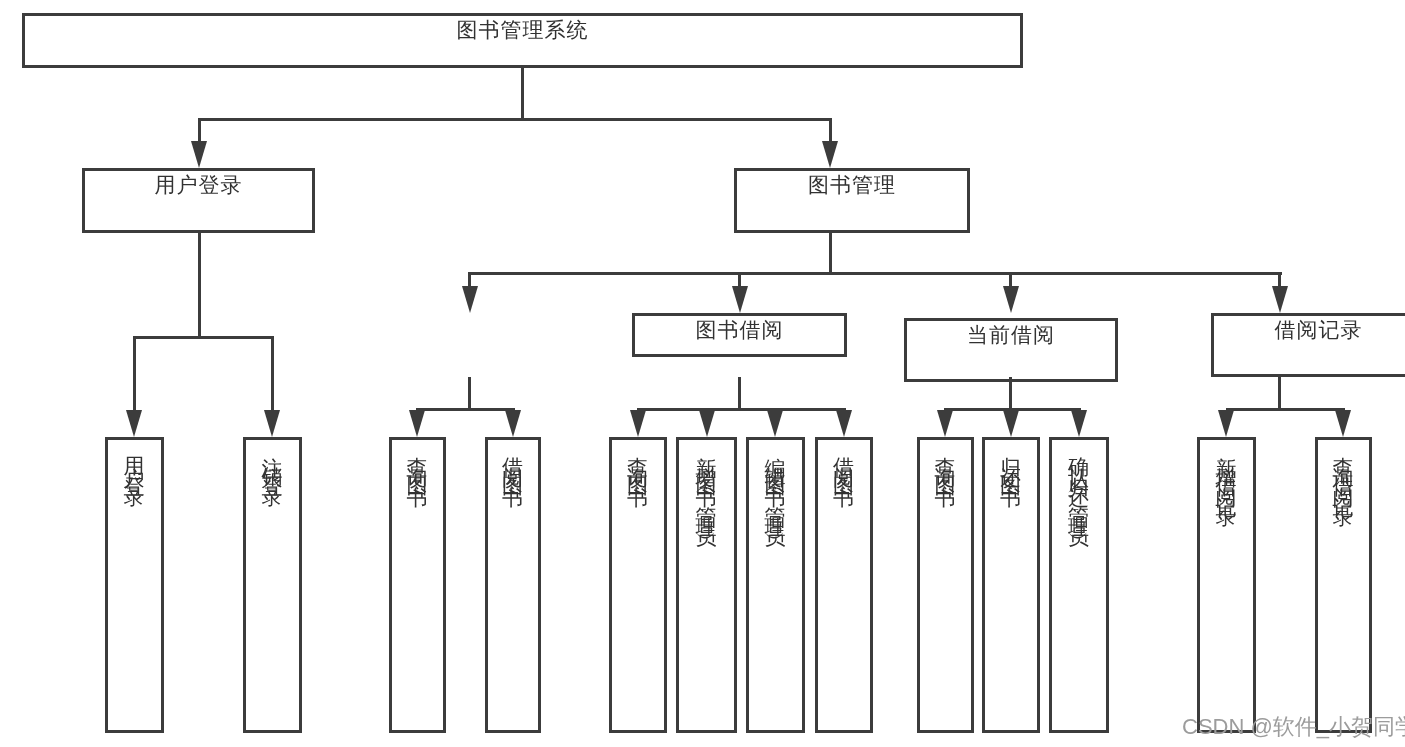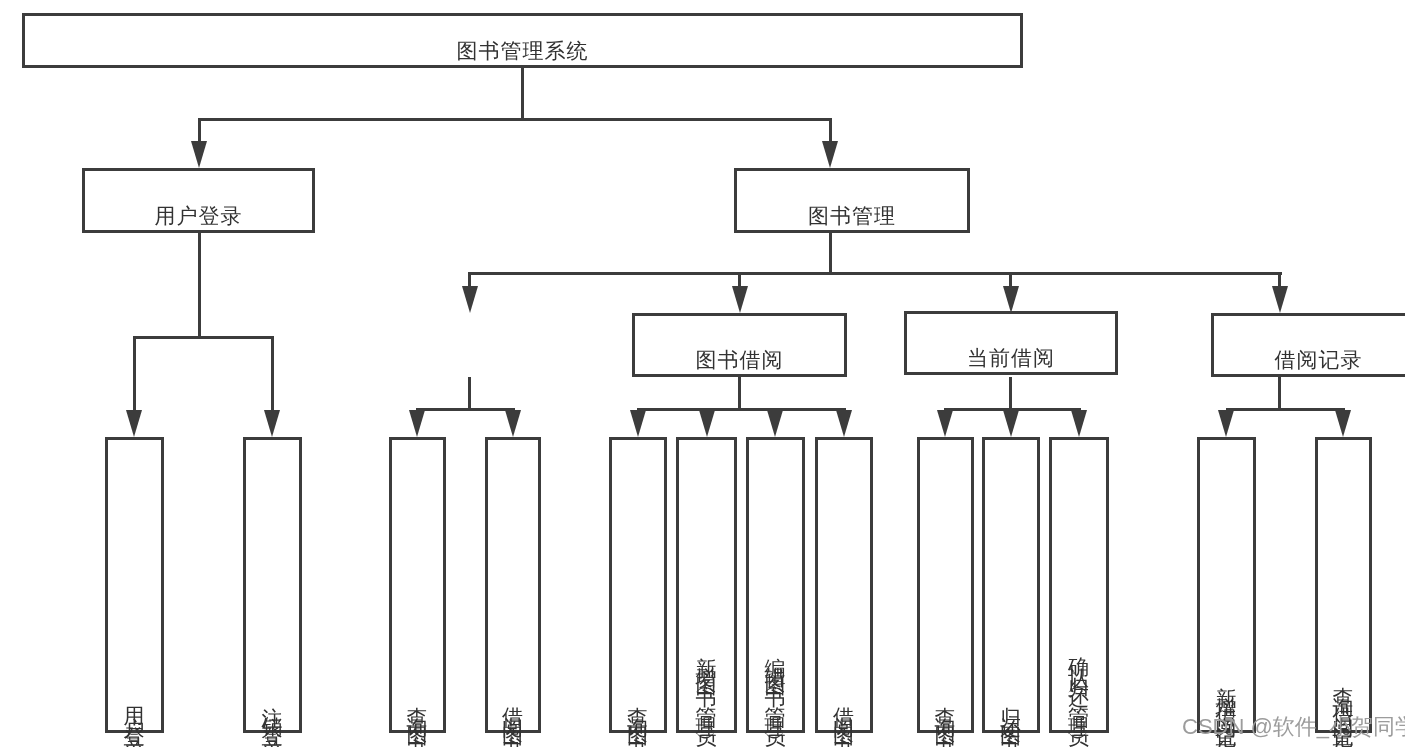--- a/index.html
+++ b/index.html
@@ -14,21 +14,21 @@
     width:1405px;height:747px;
     background:var(--bg-color);
     font-family:"Liberation Sans", sans-serif;
     overflow:hidden;
   }
   .box{
     position:absolute;
     box-sizing:border-box;
     border:3px solid var(--line-color);
     background:var(--bg-color);
-    display:flex;align-items:flex-end;justify-content:center;
+    display:flex;align-items:flex-start;justify-content:center;
     color:var(--text-color);
     font-size:21px;
     letter-spacing:1px;
   }
   .leaf .vtext{
     writing-mode:vertical-rl;
     text-orientation:mixed;
     letter-spacing:10px;
     line-height:1;
   }
@@ -82,24 +82,24 @@
   <div class="hline" style="left:469px;top:272px;width:813px;"></div>
   <div class="vline" style="left:468px;top:272px;height:16px;"></div>
   <div class="arrow" style="left:462px;top:286px;"></div>
   <div class="vline" style="left:738px;top:272px;height:16px;"></div>
   <div class="arrow" style="left:732px;top:286px;"></div>
   <div class="vline" style="left:1009px;top:272px;height:16px;"></div>
   <div class="arrow" style="left:1003px;top:286px;"></div>
   <div class="vline" style="left:1278px;top:272px;height:16px;"></div>
   <div class="arrow" style="left:1272px;top:286px;"></div>
 
-  <div class="box" style="left:632px;top:313px;width:215px;height:64px;">
+  <div class="box" style="left:632px;top:313px;width:215px;height:44px;">
     <span>图书借阅</span>
   </div>
-  <div class="box" style="left:904px;top:311px;width:214px;height:64px;">
+  <div class="box" style="left:904px;top:318px;width:214px;height:64px;">
     <span>当前借阅</span>
   </div>
   <div class="box" style="left:1172px;top:313px;width:215px;height:64px;margin-left:39px;">
     <span>借阅记录</span>
   </div>
 
   <div class="vline" style="left:468px;top:377px;height:31px;"></div>
   <div class="hline" style="left:416px;top:408px;width:99px;"></div>
   <div class="arrow" style="left:409px;top:410px;"></div>
   <div class="arrow" style="left:505px;top:410px;"></div>

